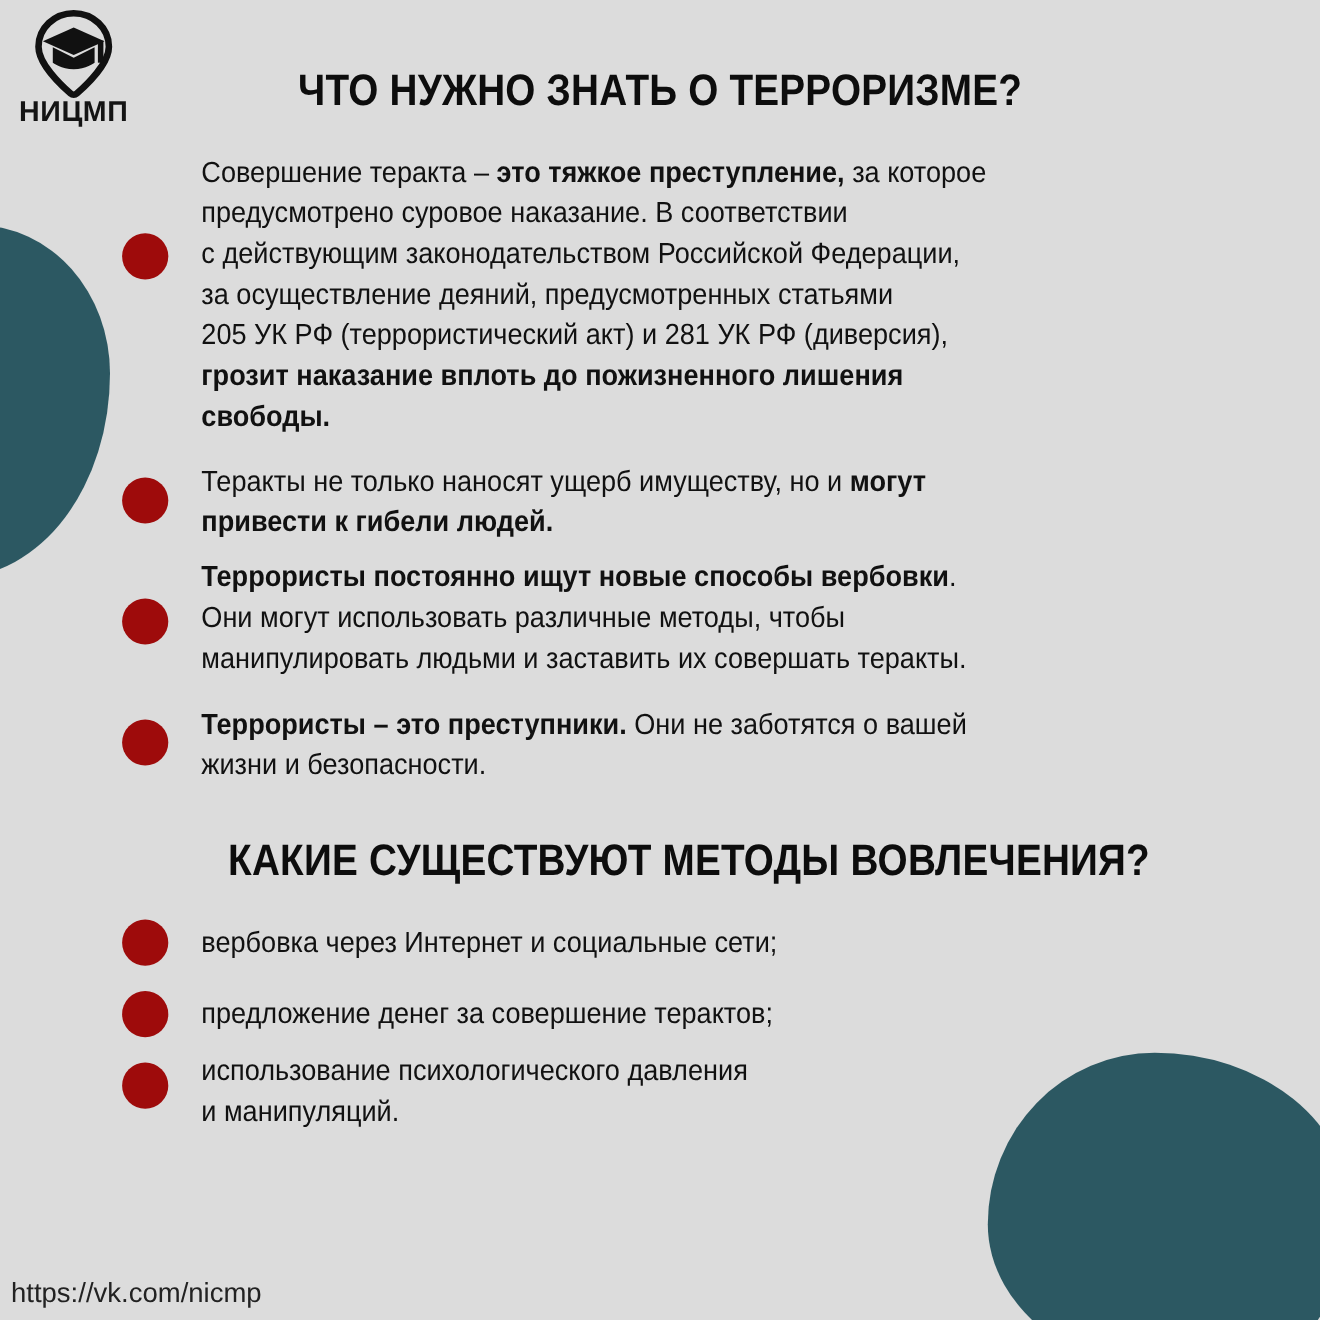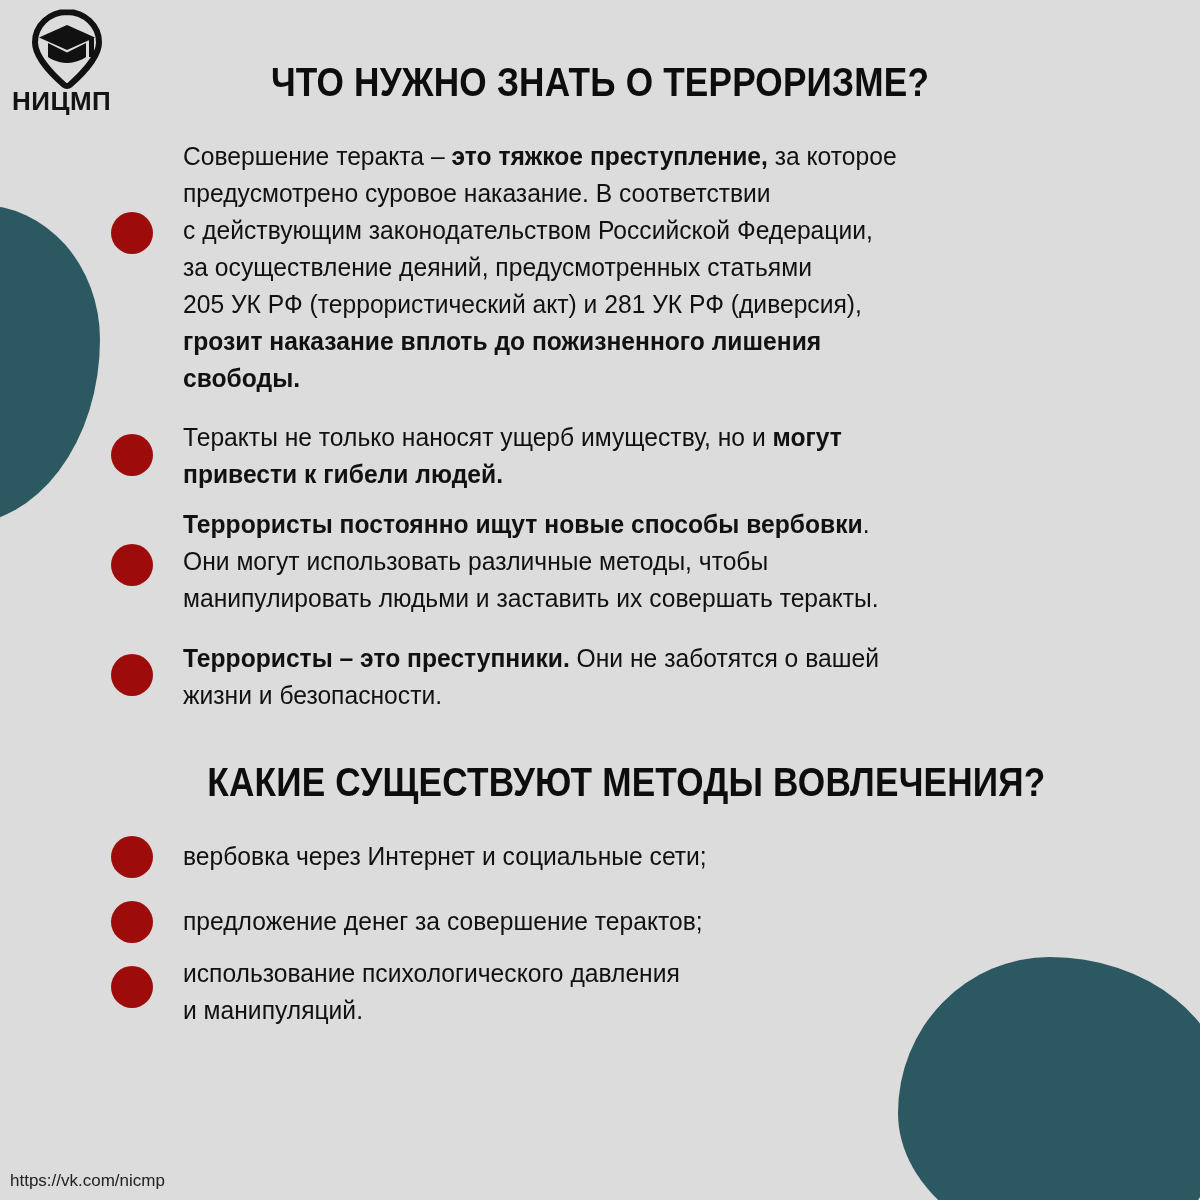--- a/index.html
+++ b/index.html
@@ -43,21 +43,21 @@
     border-radius: 46% 54% 40% 60% / 52% 48% 52% 48%;
   }
 
   
   .logo {
     position: absolute;
     left: 12px;
     top: 8px;
     width: 110px;
     z-index: 3;
-    text-align: left;
+    text-align: center;
   }
   .logo-mark {
     display: block;
     margin: 0 auto;
   }
   .logo-word {
     display: block;
     margin-top: -2px;
     font-family: "Liberation Sans", sans-serif;
     font-weight: bold;
@@ -116,21 +116,21 @@
   }
   .para b { font-weight: bold; }
 
   
   .footer-url {
     position: absolute;
     left: 10px;
     bottom: 9px;
     margin: 0;
     font-family: "Liberation Sans", sans-serif;
-    font-size: 17px;
+    font-size: 25px;
     color: #222222;
     z-index: 4;
   }
 </style>
 </head>
 <body>
 
 <div class="poster">
 
   <div class="blob blob-left"></div>

